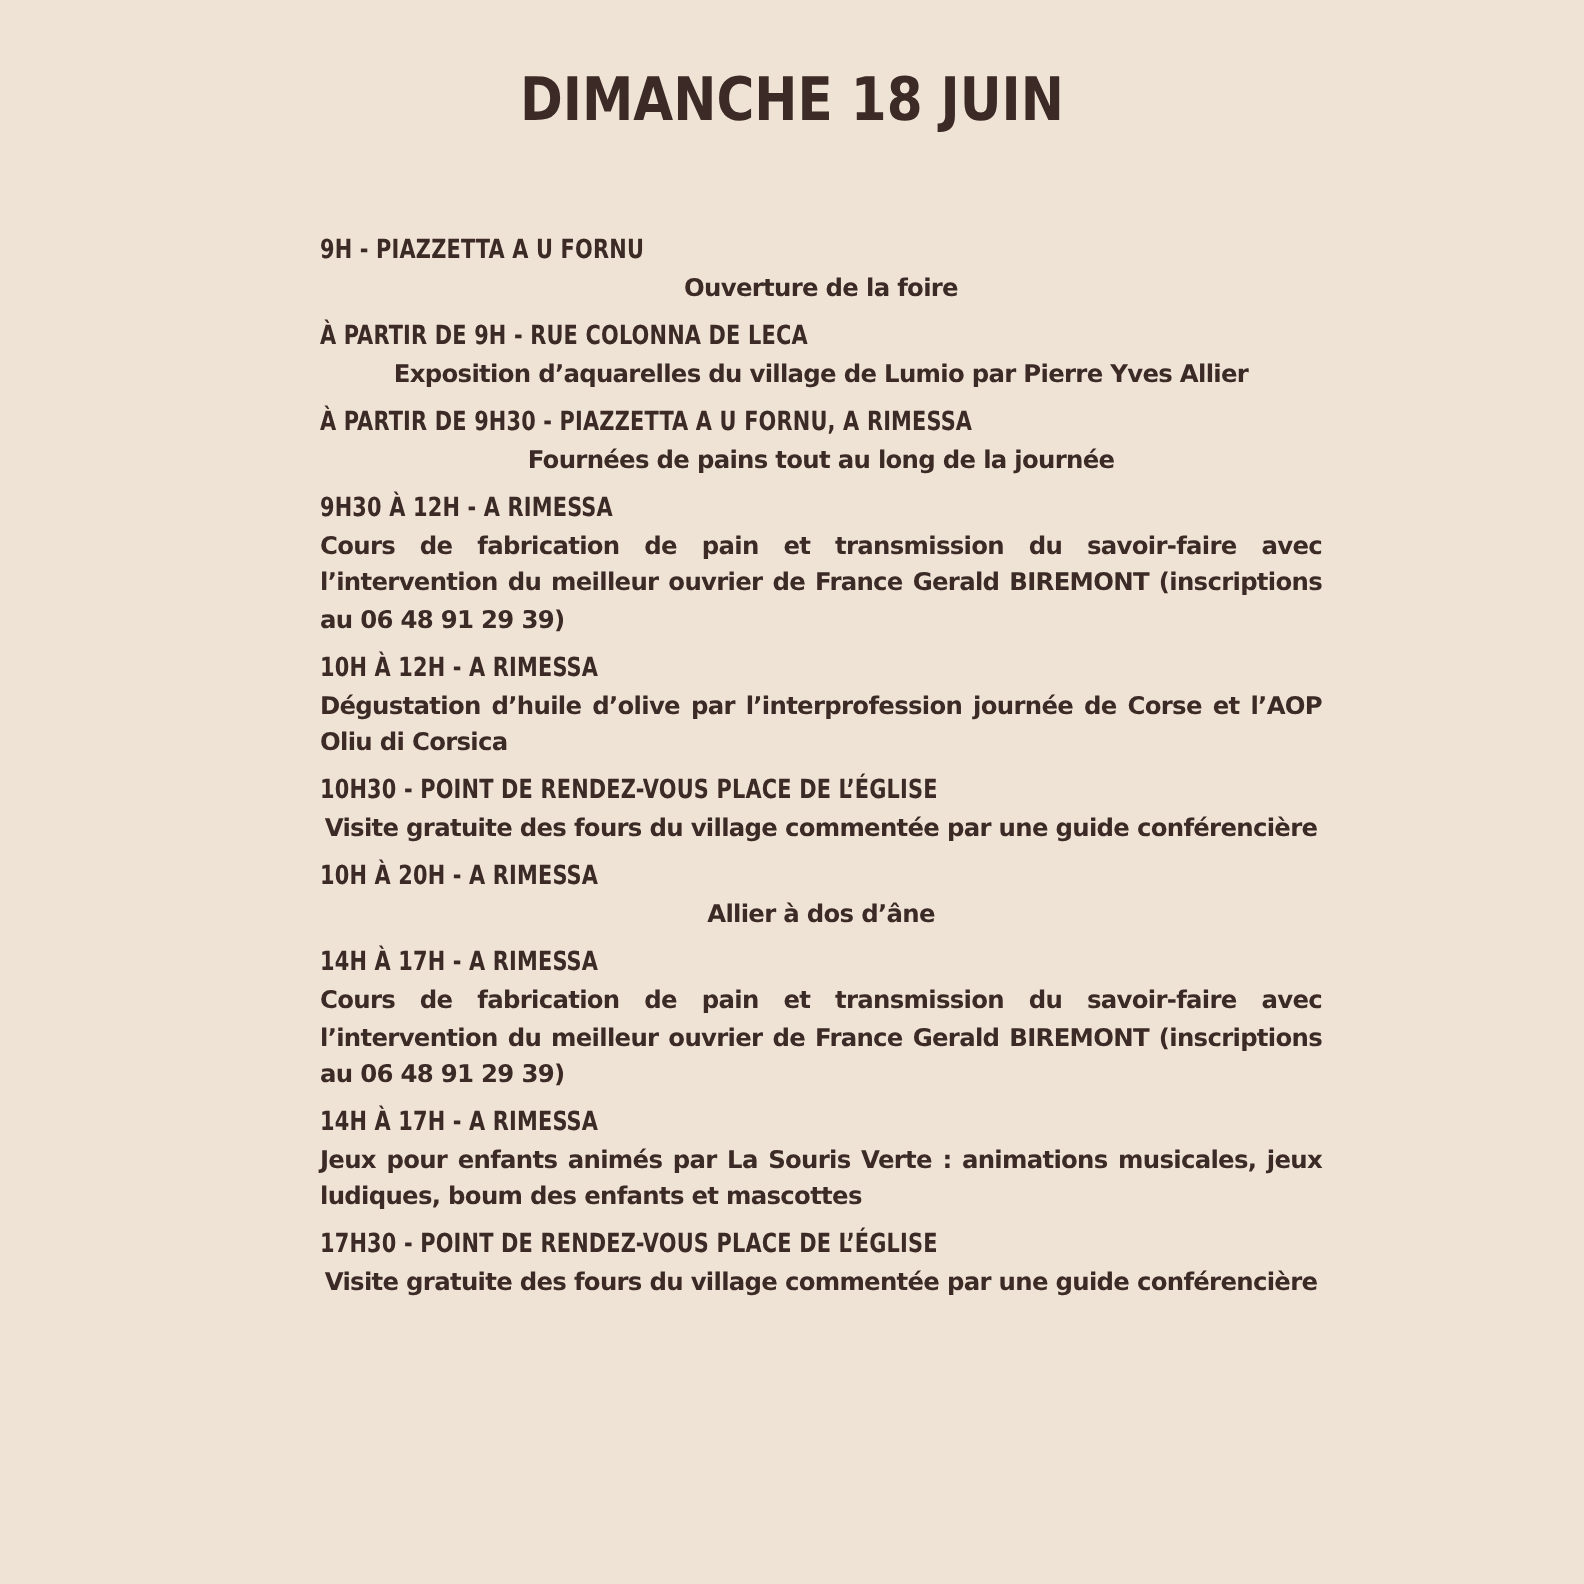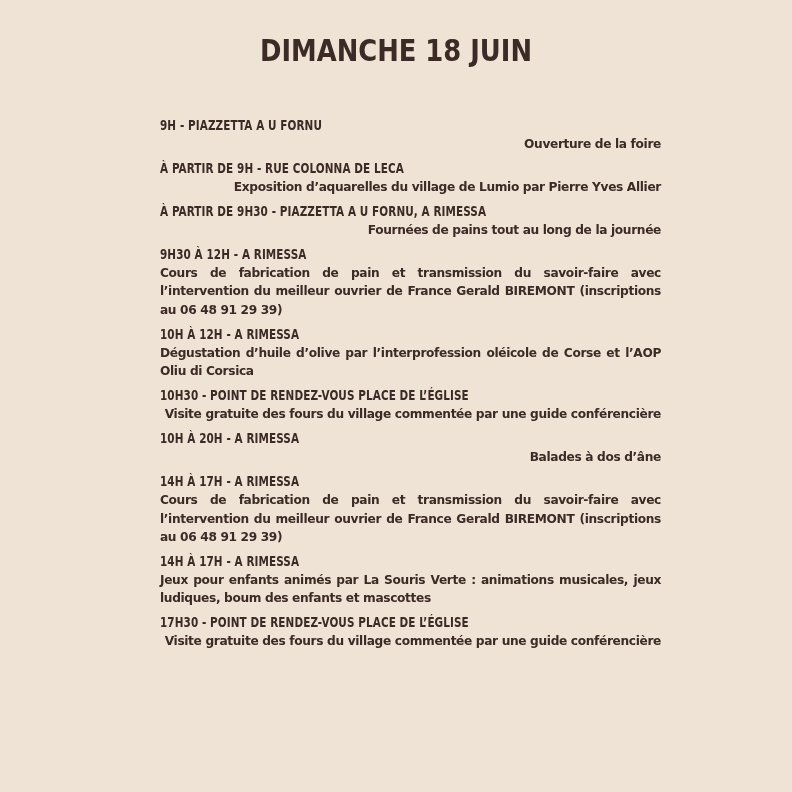--- a/index.html
+++ b/index.html
@@ -53,21 +53,21 @@
     .event-desc {
       font-family: "DejaVu Sans", sans-serif;
       font-weight: bold;
       font-size: 12.2px;
       line-height: 18.4px;
       text-align: justify;
       color: #3b2a26;
       letter-spacing: -0.35px;
     }
     .event-desc.nojust {
-      text-align: right;
+      text-align: center;
     }
   </style>
 </head>
 <body>
 
 <h1 class="title">DIMANCHE 18 JUIN</h1>
 
 <div class="events">
   <div class="event">
     <div class="event-head">9H - PIAZZETTA A U FORNU</div>
@@ -80,29 +80,29 @@
   <div class="event">
     <div class="event-head">À PARTIR DE 9H30 - PIAZZETTA A U FORNU, A RIMESSA</div>
     <div class="event-desc nojust">Fournées de pains tout au long de la journée</div>
   </div>
   <div class="event">
     <div class="event-head">9H30 À 12H - A RIMESSA</div>
     <div class="event-desc">Cours de fabrication de pain et transmission du savoir-faire avec l’intervention du meilleur ouvrier de France Gerald BIREMONT (inscriptions au 06 48 91 29 39)</div>
   </div>
   <div class="event">
     <div class="event-head">10H À 12H - A RIMESSA</div>
-    <div class="event-desc">Dégustation d’huile d’olive par l’interprofession oléicole de Corse et l’AOP Oliu di Corsica</div>
+    <div class="event-desc">Dégustation d’huile d’olive par l’interprofession journée de Corse et l’AOP Oliu di Corsica</div>
   </div>
   <div class="event">
     <div class="event-head">10H30 - POINT DE RENDEZ-VOUS PLACE DE L’ÉGLISE</div>
     <div class="event-desc nojust">Visite gratuite des fours du village commentée par une guide conférencière</div>
   </div>
   <div class="event">
     <div class="event-head">10H À 20H - A RIMESSA</div>
-    <div class="event-desc nojust">Balades à dos d’âne</div>
+    <div class="event-desc nojust">Allier à dos d’âne</div>
   </div>
   <div class="event">
     <div class="event-head">14H À 17H - A RIMESSA</div>
     <div class="event-desc">Cours de fabrication de pain et transmission du savoir-faire avec l’intervention du meilleur ouvrier de France Gerald BIREMONT (inscriptions au 06 48 91 29 39)</div>
   </div>
   <div class="event">
     <div class="event-head">14H À 17H - A RIMESSA</div>
     <div class="event-desc">Jeux pour enfants animés par La Souris Verte : animations musicales, jeux ludiques, boum des enfants et mascottes</div>
   </div>
   <div class="event">

